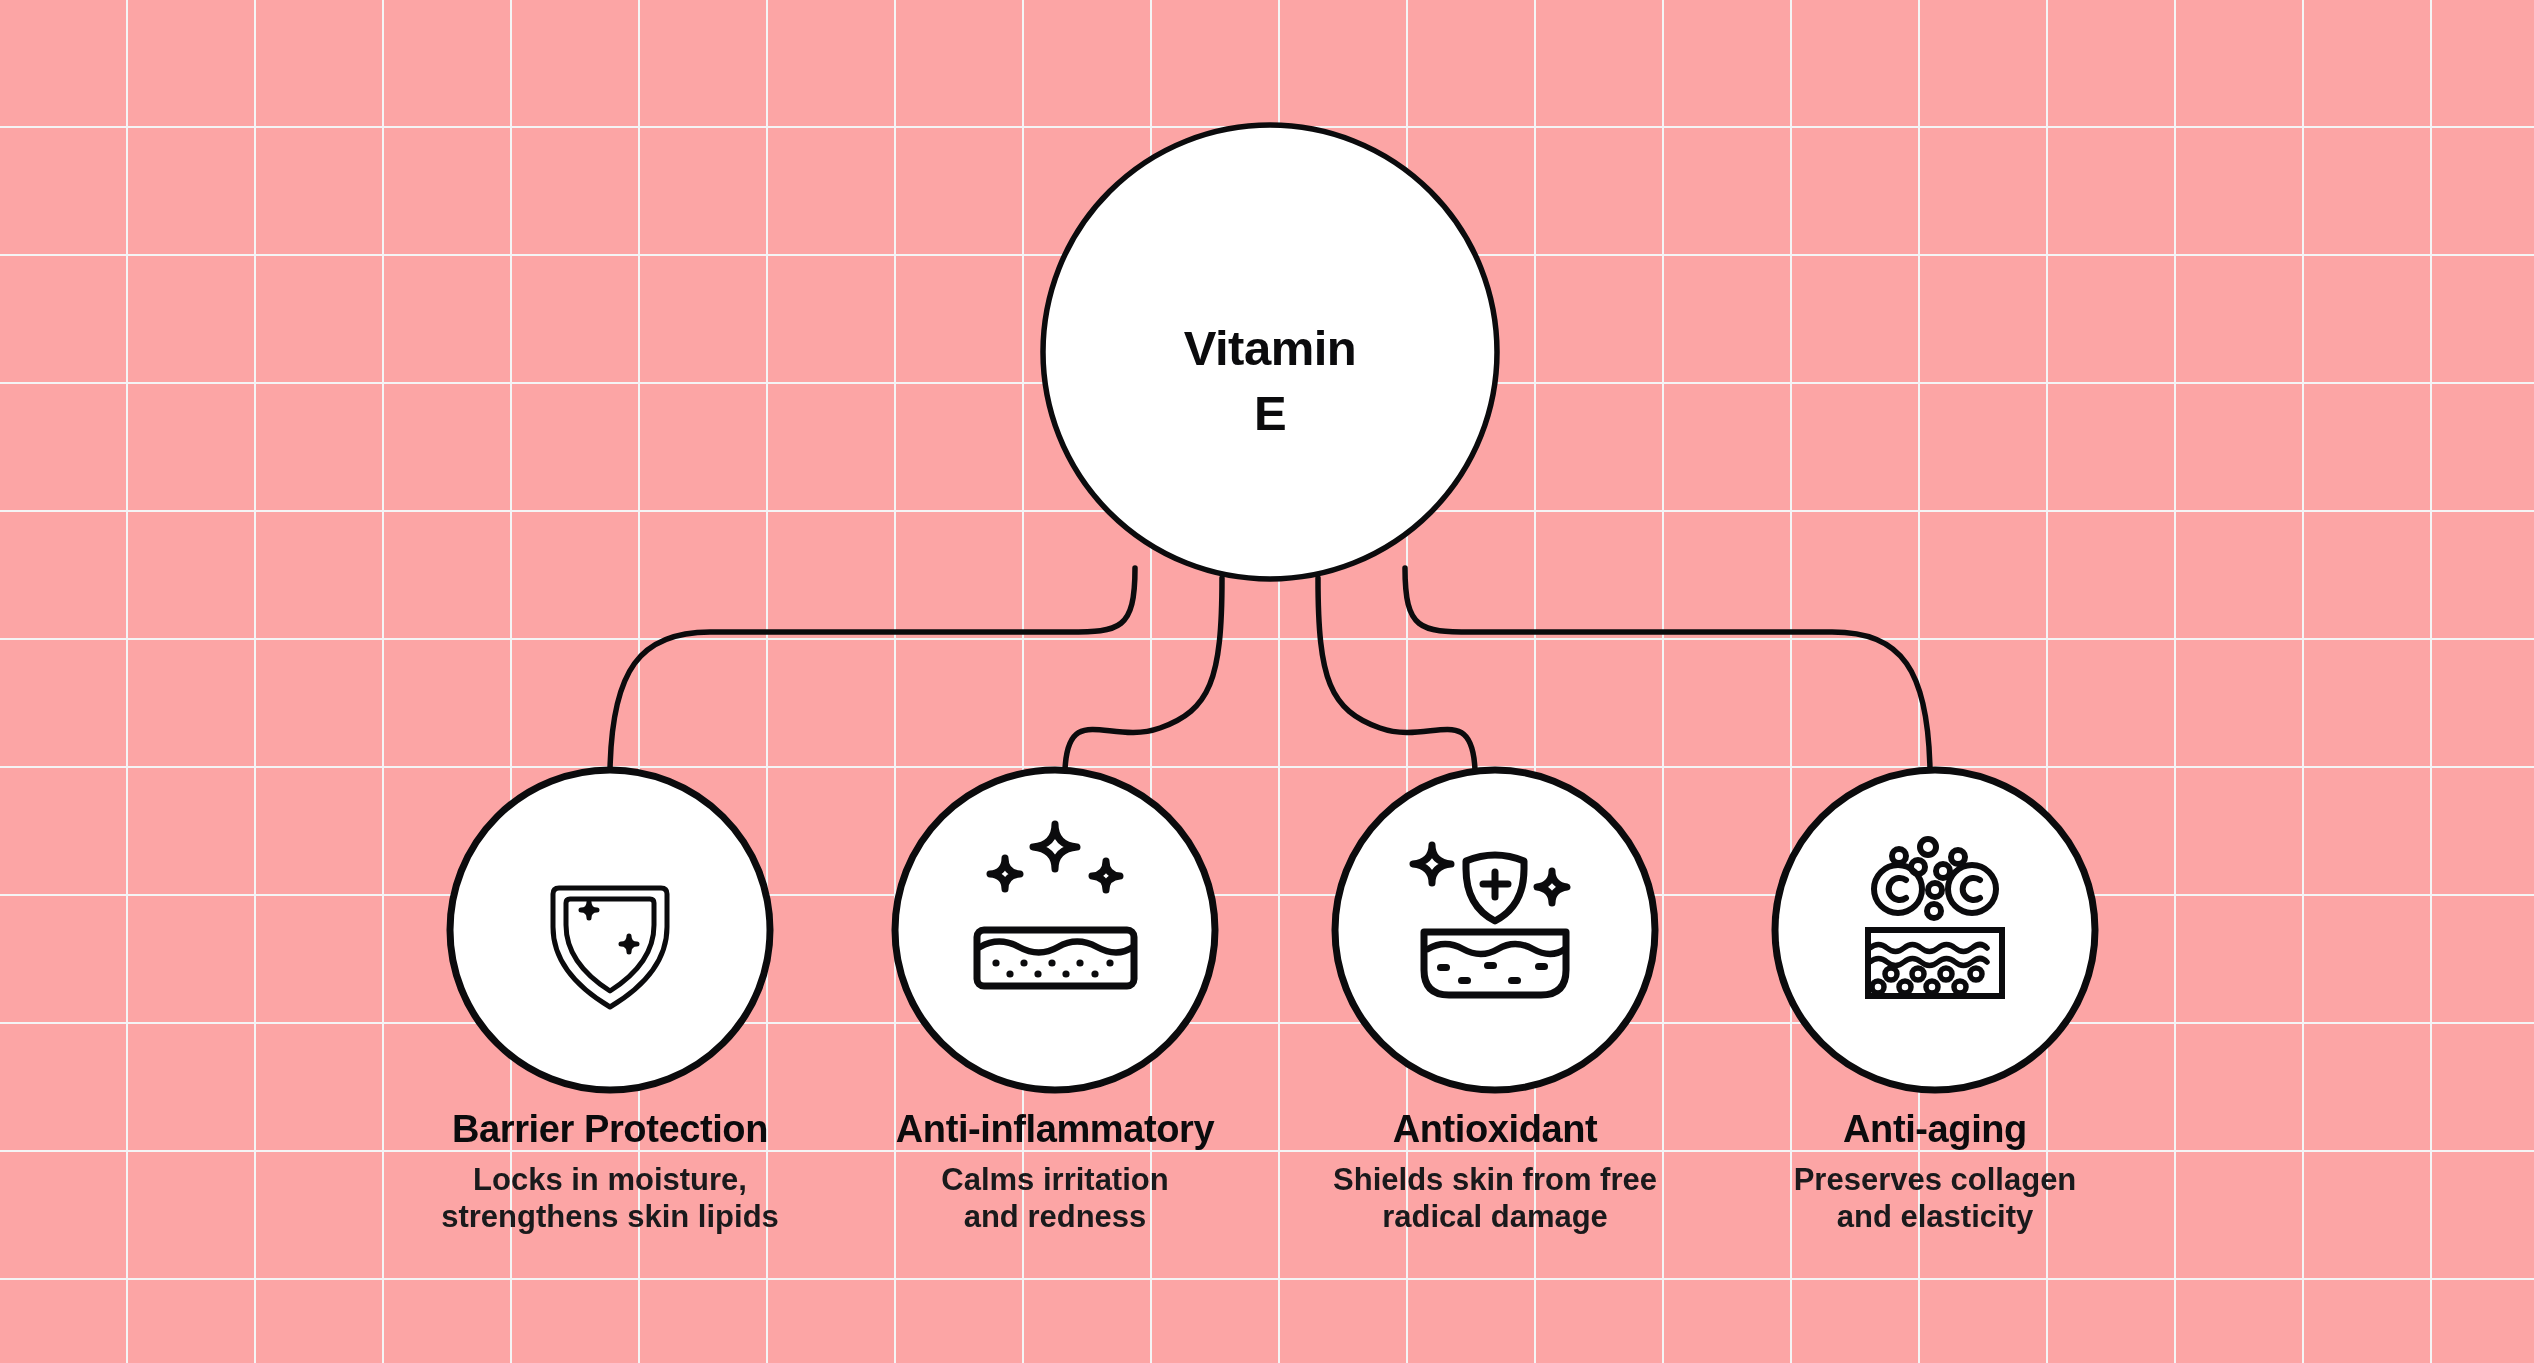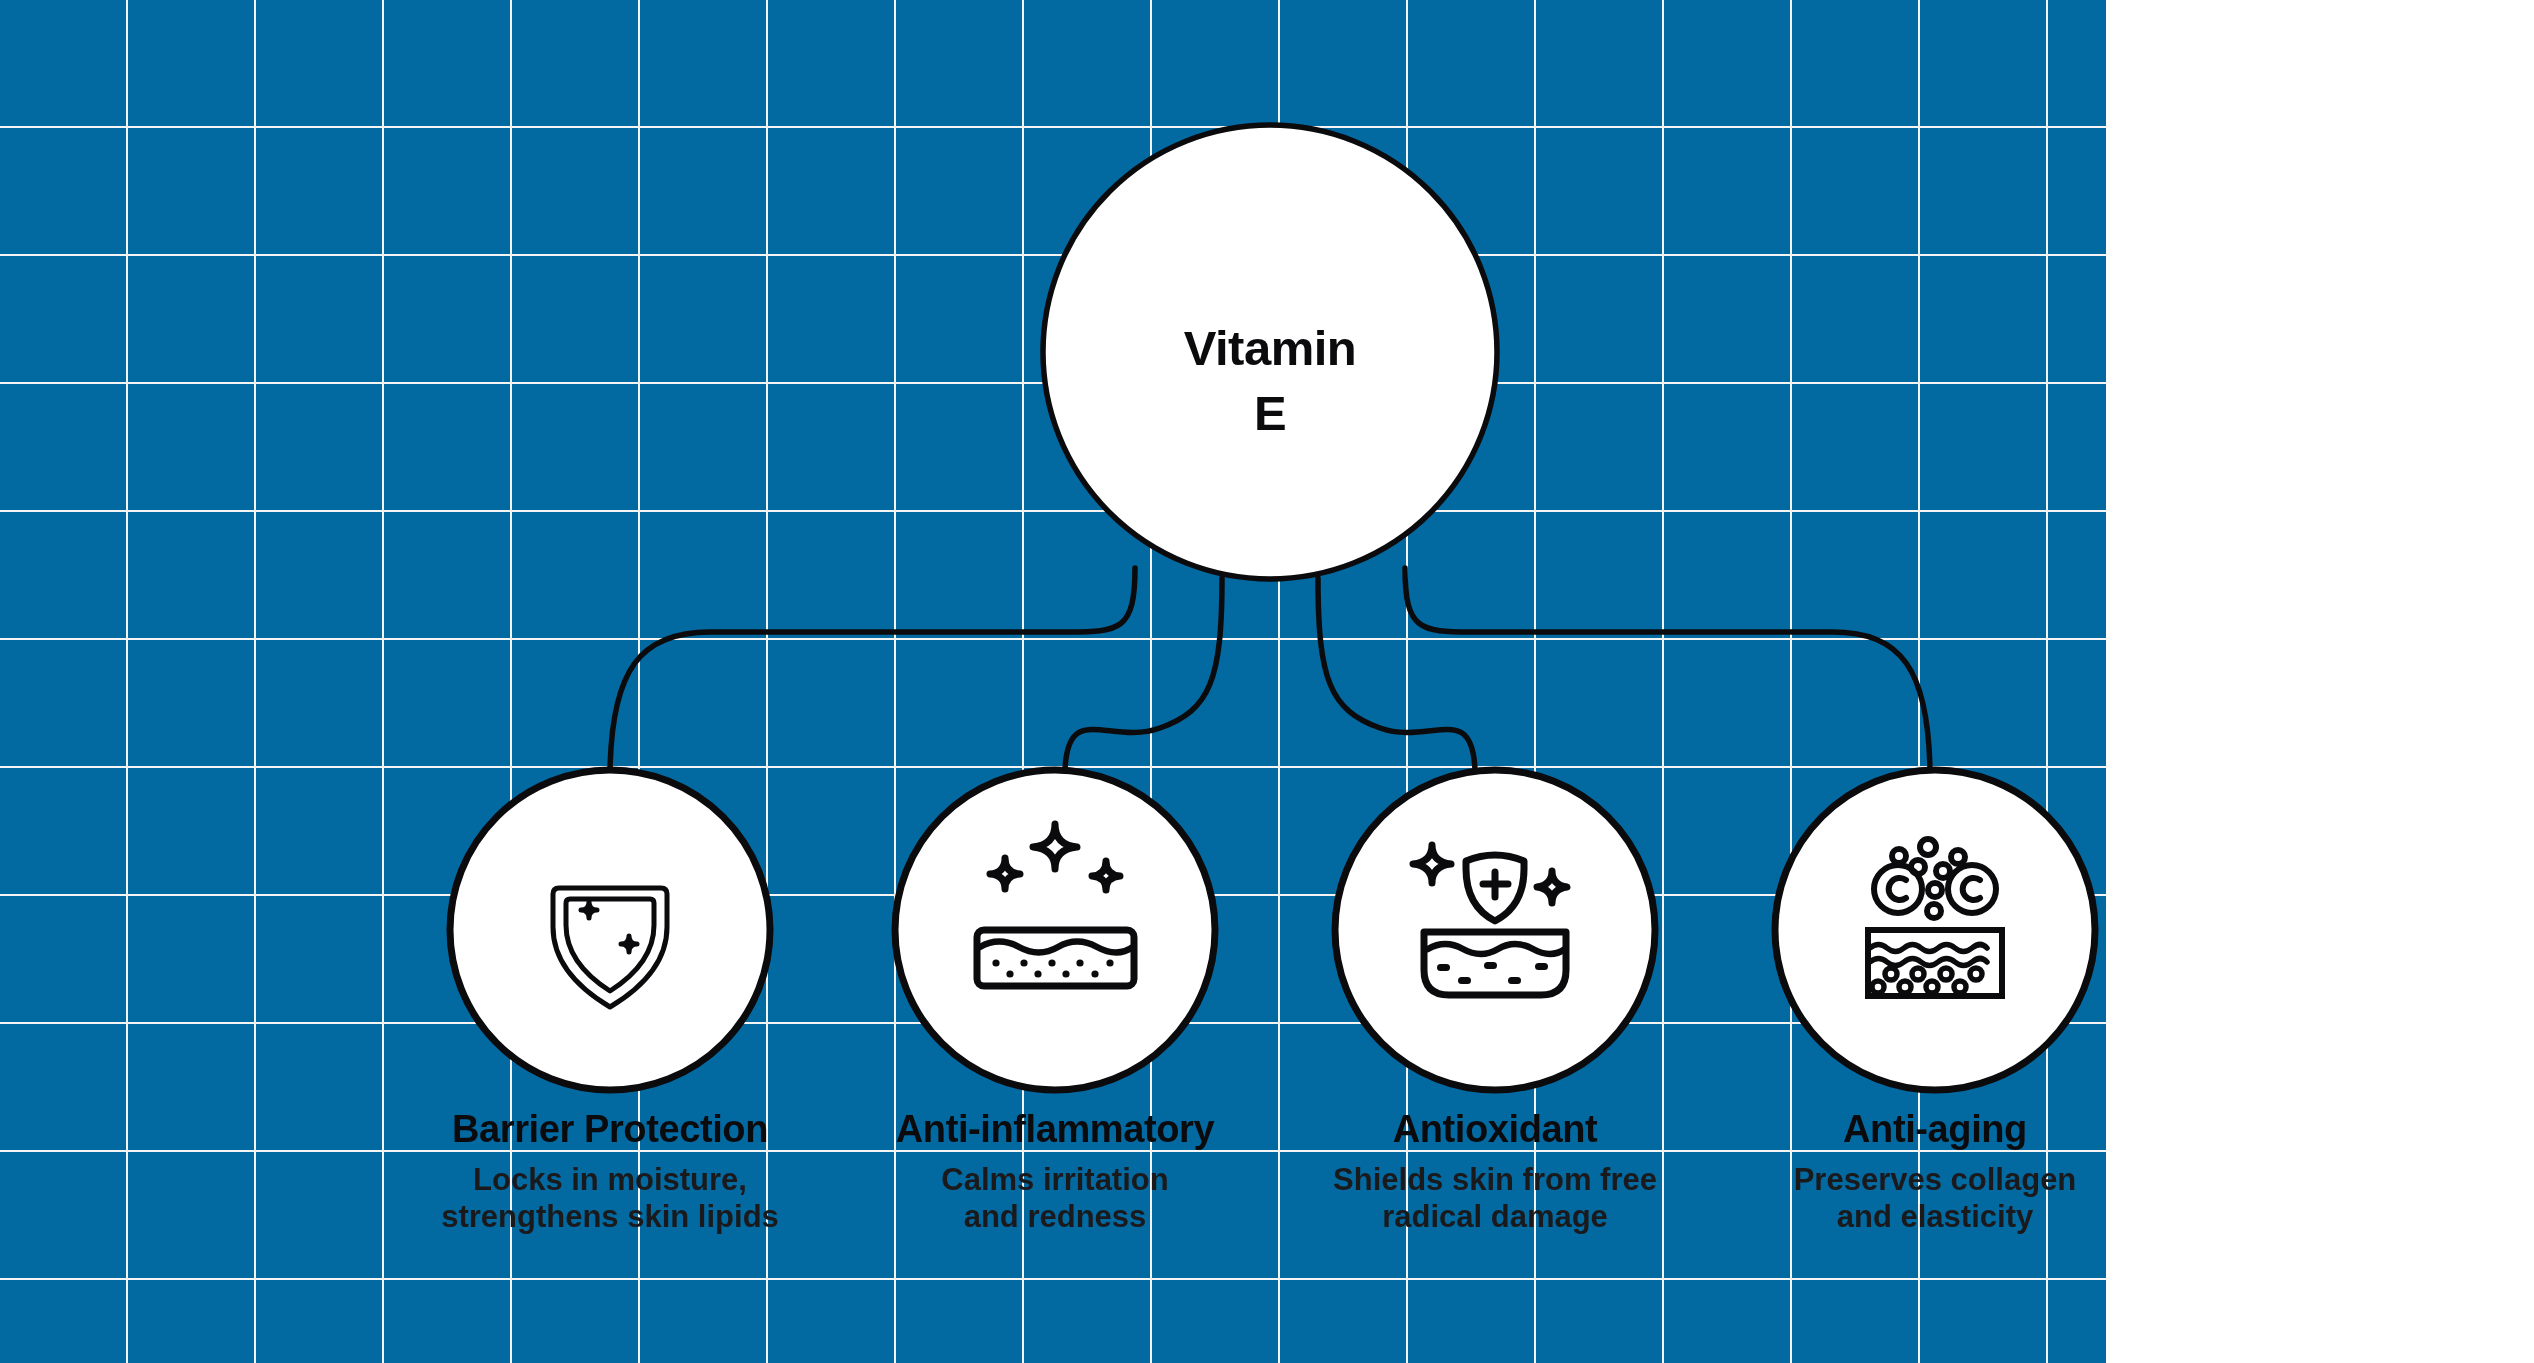--- a/index.html
+++ b/index.html
@@ -5,23 +5,23 @@
   html, body {
     margin: 0;
     padding: 0;
     background: #ffffff;
   }
   body {
     font-family: "Liberation Sans", sans-serif;
   }
   #stage {
     position: relative;
-    width: 2106px;
+    width: 2534px;
     height: 1363px;
-    background-color: #0369a1;
+    background-color: #fca5a5;
     overflow: hidden;
   }
   #grid-bg {
     position: absolute;
     inset: 0;
     background-image:
       linear-gradient(to right, #f4f4f5 1.6px, transparent 1.6px),
       linear-gradient(to bottom, #f4f4f5 1.6px, transparent 1.6px);
     background-size: 128px 128px;
     background-position: -2px -2px;

